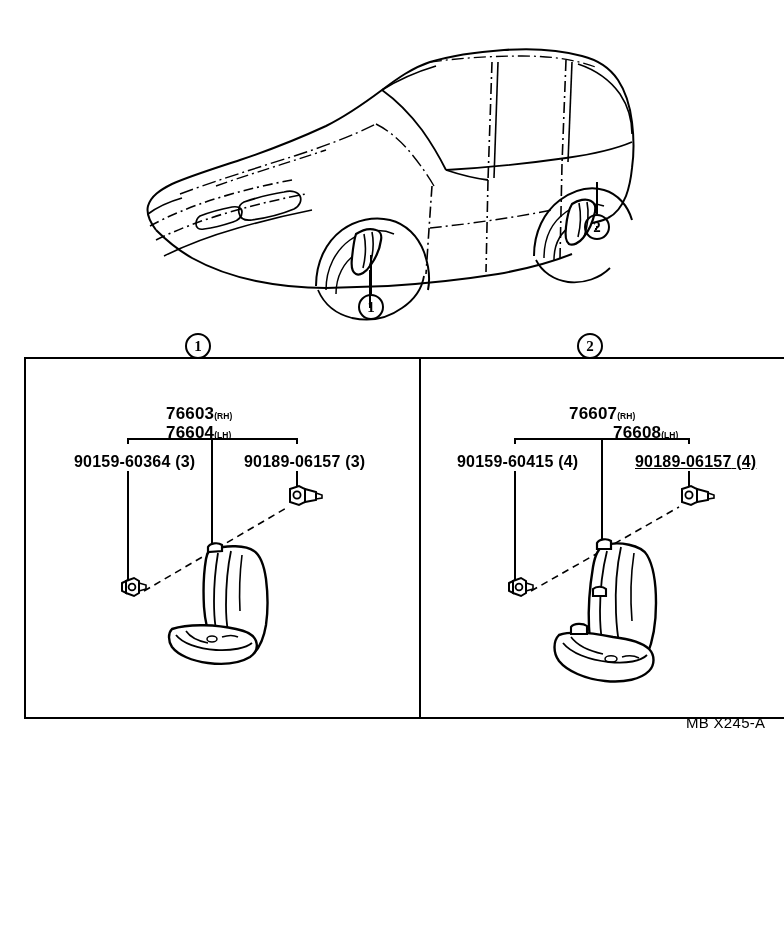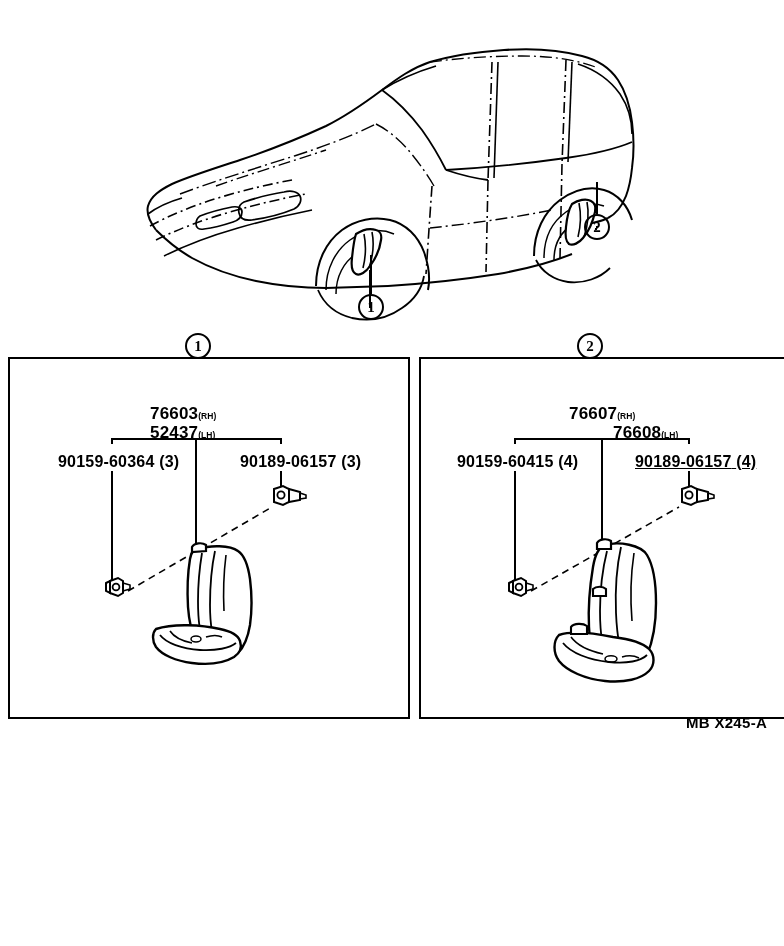--- a/index.html
+++ b/index.html
@@ -60,21 +60,21 @@
   #panel-1-header-circle { left: 185px; top: 333px; }
   #panel-2-header-circle { left: 577px; top: 333px; }
 
   .detail-panel {
     position: absolute;
     border: 2.5px solid #000;
     box-sizing: border-box;
     background: #fff;
   }
   #detail-panel-1 {
-    left: 8px;
+    left: 24px;
     top: 357px;
     width: 402px;
     height: 362px;
   }
   #detail-panel-2 {
     left: 419px;
     top: 357px;
     width: 372px;
     height: 362px;
     padding-left: 16px;
@@ -102,21 +102,21 @@
     letter-spacing: 0;
   }
   .bolt-label {
     font-size: 16px;
   }
   .diagram-code {
     position: absolute;
     left: 686px;
     top: 714px;
     font-size: 15px;
-    font-weight: bold;
+    font-weight: normal;
     font-family: "Liberation Sans", sans-serif;
     letter-spacing: 0.3px;
     white-space: nowrap;
   }
   svg { display: block; overflow: visible; }
   .ln { stroke: #000; fill: none; }
 </style>
 </head>
 <body>
 
@@ -235,28 +235,28 @@
   <div class="panel-header-circle" id="panel-1-header-circle">1</div>
   <div class="panel-header-circle" id="panel-2-header-circle">2</div>
 
   <div class="detail-panel" id="detail-panel-1">
     <div class="panel-inner">
 
       <div class="part-label main-part-label" style="left:140px; top:45px;">
         <span>76603</span><span class="side-suffix">(RH)</span>
       </div>
       <div class="part-label main-part-label" style="left:140px; top:64px;">
-        <span>52437</span><span class="side-suffix">(LH)</span>
+        <span>76604</span><span class="side-suffix">(LH)</span>
       </div>
 
       <div class="part-label bolt-label" style="left:48px; top:94px;">
         <span>90159-60364</span>
         <span>(3)</span>
       </div>
-      <div class="part-label bolt-label" style="left:218px; top:94px;margin-left:12px;">
+      <div class="part-label bolt-label" style="left:218px; top:94px;">
         <span>90189-06157</span>
         <span>(3)</span>
       </div>
 
       <svg style="position:absolute;left:0;top:0;width:370px;height:362px">
 
         <path class="ln" stroke-width="2" d="M102,85 L102,80 L271,80 L271,85"></path>
         <path class="ln" stroke-width="2" d="M186,80 L186,190"></path>
 
         <path class="ln" stroke-width="2" d="M102,112 L102,222"></path>

